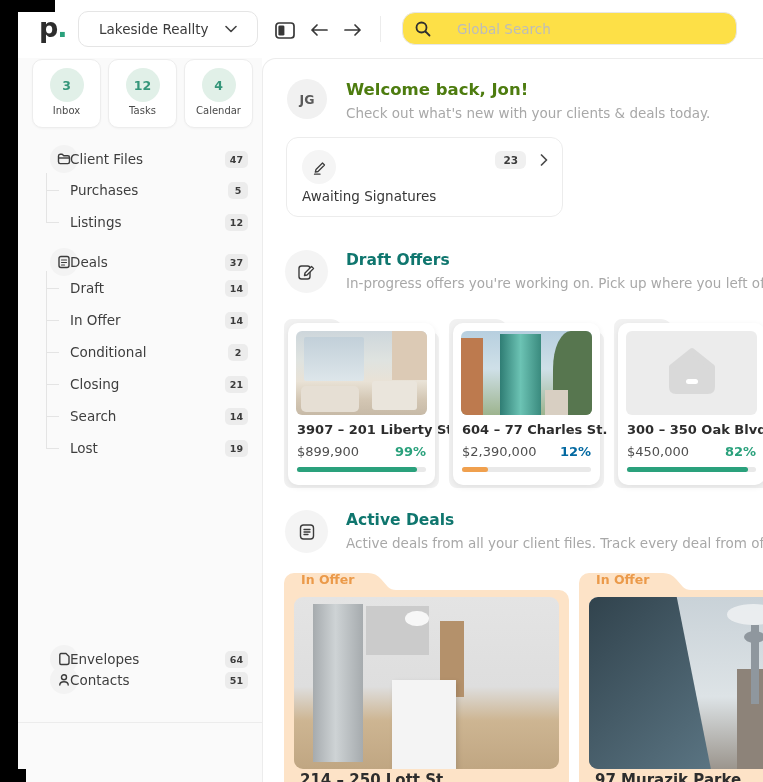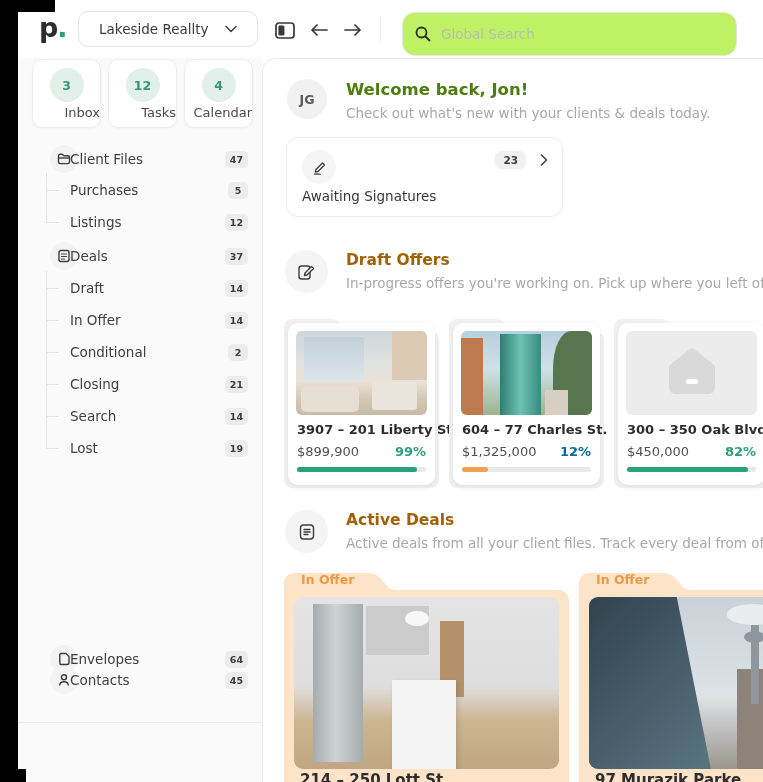--- a/index.html
+++ b/index.html
@@ -22,41 +22,41 @@
   .logo .dot { color:#2aa17c; font-size:27px; }
   .ws-select {
     left:54px; top:11px; width:180px; height:36px; background:#fff;
     border:1px solid #e5e5e5; border-radius:10px; display:flex; align-items:center;
     padding:0 20px; justify-content:space-between; cursor:pointer;margin-left:6px;
   }
   .ws-select span { font-size:13.5px; color:#3a3a3a; }
   .tb-icon { top:19px; width:22px; height:22px; display:flex; align-items:center; justify-content:center; cursor:pointer; }
   .tb-divider { left:362px; top:16px; width:1px; height:26px; background:#ececec; }
   .searchbar {
-    left:384px; top:12px; width:335px; height:44px; border:1px solid #e7e7e7;
-    border-radius:13px; background:#bef264; display:flex; align-items:center; padding:0 12px; gap:10px;
+    left:384px; top:12px; width:335px; height:33px; border:1px solid #e7e7e7;
+    border-radius:13px; background:#fde047; display:flex; align-items:center; padding:0 12px; gap:26px;
   }
   .searchbar input {
     border:none; outline:none; background:transparent; font-size:13.5px; color:#333;
     font-family:inherit; width:100%;
   }
   .searchbar input::placeholder { color:#bcbcbc; }
 
   
   .sidebar { left:18px; top:58px; width:244px; bottom:0; background:#fafafa; z-index:4; }
   .qcard {
     top:1px; width:69px; height:69px; background:#fff; border:1px solid #ededed;
     border-radius:10px; box-shadow:0 1px 2px rgba(0,0,0,.03); text-align:center; cursor:pointer;
   }
   .qcard .circ {
     width:34px; height:34px; border-radius:50%; background:#e1f0e8; margin:8px auto 3px auto;
     display:flex; align-items:center; justify-content:center;
     font-size:12.5px; font-weight:700; color:#35967a;
   }
-  .qcard .qlbl { font-size:13px; color:#4a4a4a;text-align:right; }
+  .qcard .qlbl { font-size:10px; color:#4a4a4a; }
 
   .nav-row { left:0; width:244px; height:28px; display:flex; align-items:center; cursor:pointer; }
   .nav-ic {
     position:absolute; left:32px; width:28px; height:28px; border-radius:50%;
     background:#f3f3f3; display:flex; align-items:center; justify-content:center;
   }
   .nav-lbl { position:absolute; left:52px; font-size:13.5px; color:#3e3e3e; }
   .nav-badge {
     position:absolute; right:14px; min-width:20px; height:17px; background:#ececec;
     border-radius:5px; font-size:9.5px; font-weight:700; color:#3c3c3c;
@@ -98,21 +98,21 @@
   .ac-badge {
     position:absolute; right:36px; top:13px; background:#f0f0f0; border-radius:6px;
     padding:3px 8px; font-size:10.5px; font-weight:700; color:#3c3c3c;
   }
   .ac-chev { position:absolute; right:14px; top:16px; }
 
   .sec-ic {
     width:43px; height:43px; border-radius:50%; background:#f4f4f4;
     display:flex; align-items:center; justify-content:center;
   }
-  .sec-title { left:83px; font-size:15.5px; font-weight:700; color:#a16207; }
+  .sec-title { left:83px; font-size:15.5px; font-weight:700; color:#0f766e; }
   .sec-sub   { left:83px; font-size:13.5px; color:#a8a8a8; white-space:nowrap; }
 
   
   .folder-sm { top:252px; width:155px; height:177px; }
   .folder-sm svg.fshape { position:absolute; left:0; top:0; }
   .dcard {
     position:absolute; left:4px; top:12px; width:147px; height:162px; background:#fff;
     border-radius:10px; box-shadow:0 2px 6px rgba(0,0,0,.07); cursor:pointer;
   }
   .dphoto { position:absolute; left:8px; top:8px; width:131px; height:84px; border-radius:6px; overflow:hidden; }
@@ -212,21 +212,21 @@
     <div class="abs nav-row" style="top:118px">
       <span class="stub"></span>
       <span class="nav-lbl">Purchases</span>
       <span class="nav-badge">5</span>
     </div>
     <div class="abs nav-row" style="top:150px">
       <span class="stub"></span>
       <span class="nav-lbl">Listings</span>
       <span class="nav-badge">12</span>
     </div>
-    <div class="abs nav-row" style="top:184px">
+    <div class="abs nav-row" style="top:190px">
       <span class="nav-ic">
         <svg width="14" height="14" viewBox="0 0 14 14">
             <rect x="2" y="1.5" width="10" height="11" rx="2" stroke="#3c3c3c" stroke-width="1.4" fill="none"></rect>
             <path d="M4.5 5 H9.5 M4.5 7.5 H9.5 M4.5 10 H7.5" stroke="#3c3c3c" stroke-width="1.2" stroke-linecap="round"></path>
           </svg>
       </span>
       <span class="nav-lbl">Deals</span>
       <span class="nav-badge">37</span>
     </div>
     <div class="abs nav-row" style="top:216px">
@@ -270,21 +270,21 @@
       <span class="nav-badge">64</span>
     </div>
     <div class="abs nav-row" style="top:608px">
       <span class="nav-ic">
         <svg width="14" height="14" viewBox="0 0 14 14">
             <circle cx="7" cy="4.2" r="2.5" stroke="#3c3c3c" stroke-width="1.4" fill="none"></circle>
             <path d="M2.8 12 Q2.8 8.8 7 8.8 Q11.2 8.8 11.2 12" stroke="#3c3c3c" stroke-width="1.4" fill="none" stroke-linecap="round"></path>
           </svg>
       </span>
       <span class="nav-lbl">Contacts</span>
-      <span class="nav-badge">45</span>
+      <span class="nav-badge">51</span>
     </div>
 
     <div class="abs sb-divider"></div>
 
   </div>
 
   <div class="abs main">
 
     <div class="abs avatar">JG</div>
     <div class="abs h-title">Welcome back, Jon!</div>
@@ -340,21 +340,21 @@
           <path d="M8 8 H46 Q52 8 56 12 L64 19 Q67 21 71 21 H147 A8 8 0 0 1 155 29 V169 A8 8 0 0 1 147 177 H8 A8 8 0 0 1 0 169 V16 A8 8 0 0 1 8 8 Z" fill="#f1f1f1"></path>
         </svg>
       <div class="dcard">
         <div class="dphoto" style="background:linear-gradient(180deg,#b7cfdf 0%,#cfe0e8 45%,#9db48e 100%)">
           <div class="ph" style="left:0;top:8%;width:17%;height:92%;background:#bd7a4e"></div>
           <div class="ph" style="left:30%;top:4%;width:31%;height:96%;background:linear-gradient(90deg,#2f7d74,#6cc3b4 50%,#3a8a7e)"></div>
           <div class="ph" style="right:0;top:0;width:30%;height:100%;background:#57764f;border-top-left-radius:45%"></div>
           <div class="ph" style="left:64%;bottom:0;width:18%;height:30%;background:#d8cfc2"></div>
         </div>
         <div class="daddr">604 – 77 Charles St.</div>
-        <div class="dprice">$1,325,000</div>
+        <div class="dprice">$2,390,000</div>
         <div class="pct orange">12%</div>
         <div class="bar">
             <div class="fill orange" style="width: 20%;"></div>
           </div>
       </div>
     </div>
 
     <div class="abs folder-sm" style="left:351px">
       <svg class="fshape" width="155" height="177" viewBox="0 0 155 177">
           <path d="M8 8 H46 Q52 8 56 12 L64 19 Q67 21 71 21 H147 A8 8 0 0 1 155 29 V169 A8 8 0 0 1 147 177 H8 A8 8 0 0 1 0 169 V16 A8 8 0 0 1 8 8 Z" fill="#f1f1f1"></path>

